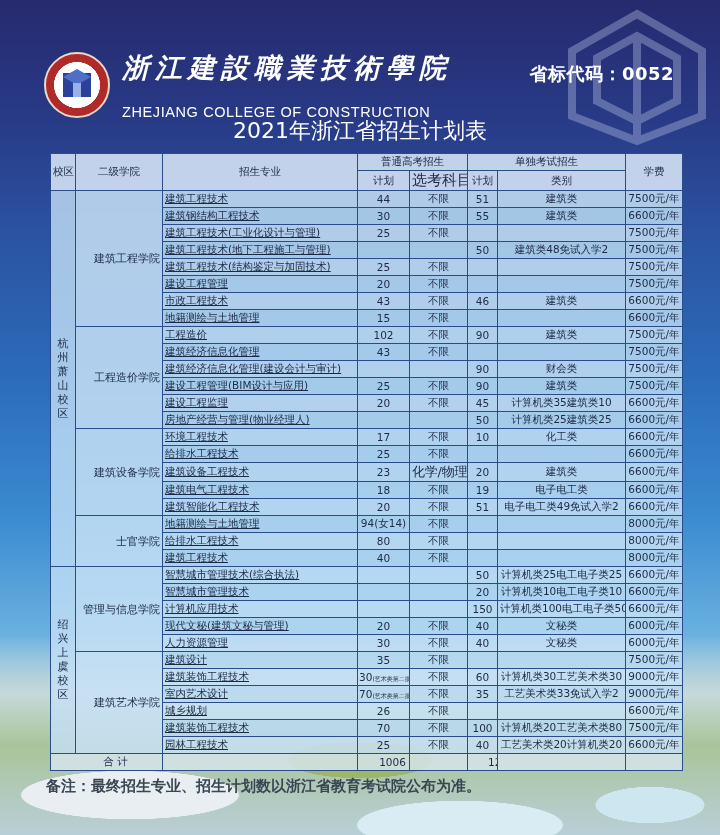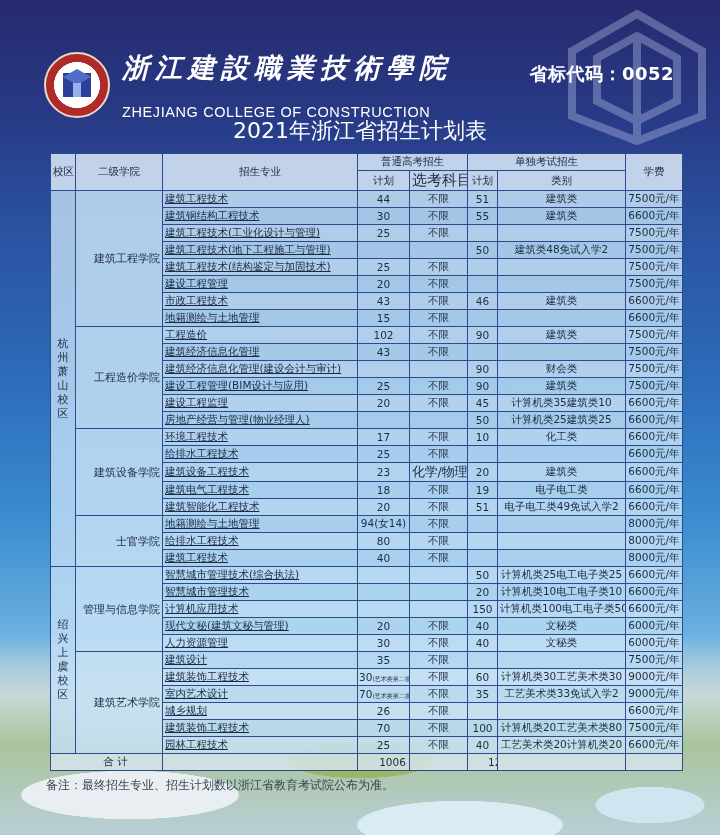--- a/index.html
+++ b/index.html
@@ -49,21 +49,21 @@
   table.plan tbody td { background: rgba(200,226,246,0.85); }
   table.plan tbody tr:nth-child(even) td.c { background: rgba(186,218,242,0.85); }
   td.center, th.center { text-align: center; }
   td.left { text-align: left; padding-left: 3px; text-decoration: underline; }
   td.campus-cell { text-align: center; vertical-align: middle; background: rgba(196,224,246,0.8) !important; text-decoration: underline; }
   td.campus-cell span { display: inline-block; width: 12px; line-height: 14px; white-space: normal; word-break: break-all; font-size: 11px; }
   td.school-cell { text-align: right; vertical-align: middle; font-size: 11px; }
   td.subj-small { font-size: 13px; letter-spacing: -0.2px; }
   .art-note { font-size: 6px; }
   tr.total td { background: rgba(214,228,236,0.85) !important; padding-left: 20px; }
-  .note { position: absolute; left: 46px; top: 777px; font-size: 12px; color: #3a4654; z-index: 2; }
+  .note { position: absolute; left: 46px; top: 777px; font-size: 15px; color: #3a4654; z-index: 2; font-weight: bold; }
 </style>
 </head>
 <body>
 
 <div class="campus"></div>
 
 <svg class="deco" viewBox="0 0 150 140">
   <g fill="none" stroke="#c6cfee" stroke-width="8">
     <polygon points="75,8 140,45 140,110 75,135 10,110 10,45"></polygon>
     <polygon points="75,30 115,52 115,95 75,115 35,95 35,52"></polygon>

